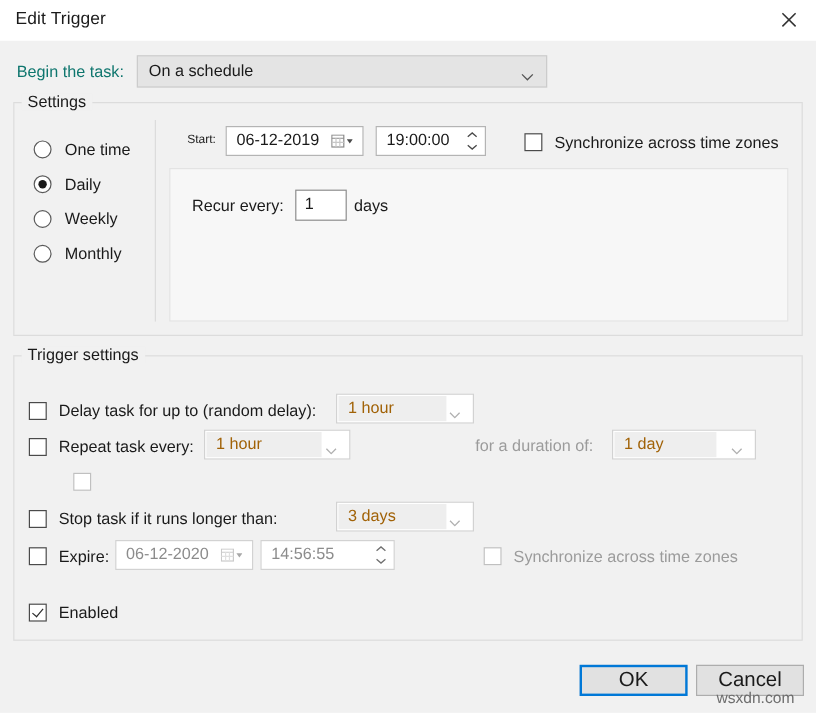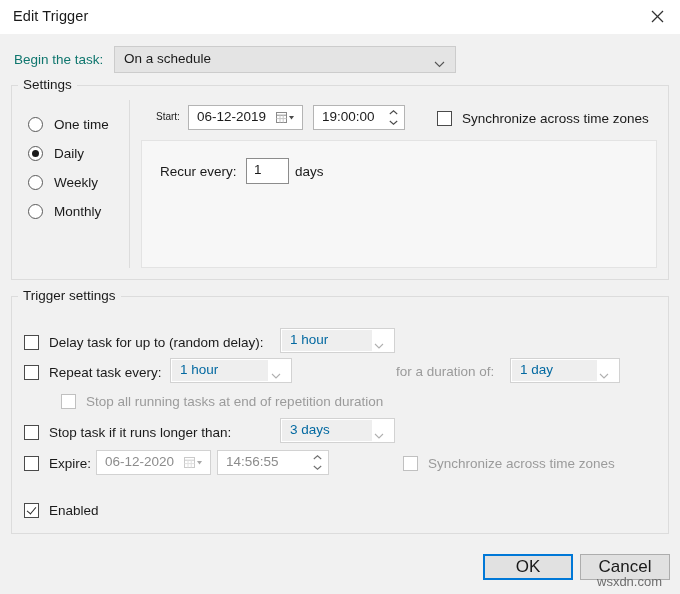--- a/index.html
+++ b/index.html
@@ -274,35 +274,35 @@
     position: absolute;
     background: #ffffff;
     border: 1px solid #d2d2d2;
     box-sizing: border-box;
     height: 25px;
   }
   .combo-dis .txt {
     position: absolute;
     left: 9px; top: 3px;
     font-size: 13.5px;
-    color: #0369a1;
+    color: #a16207;
   }
   .combo-dis .inner-fill {
     position: absolute;
     left: 1px; top: 1px; bottom: 1px;
     background: #eeeeee;
   }
   .combo-dis .chev {
     position: absolute;
     right: 10px; top: 8px;
   }
 
   #combo-delay  { left: 280px; top: 328px; width: 115px; }
   #combo-repeat { left: 170px; top: 358px; width: 122px; }
-  #combo-duration { left: 510px; top: 358px; width: 110px; }
+  #combo-duration { left: 510px; top: 358px; width: 120px; }
   #combo-stoplong { left: 280px; top: 418px; width: 115px; padding-left: 10px; }
 
   .duration-label {
     position: absolute;
     left: 396px; top: 364px;
     font-size: 13.5px;
     color: #9b9b9b;
   }
 
   #expire-date { left: 96px; top: 450px; width: 115px; border-color:#d2d2d2; }
@@ -467,21 +467,20 @@
   <span class="txt">1 day</span>
   <span class="chev">
     <svg width="10" height="6" viewBox="0 0 10 6">
         <polyline points="1,1 5,5 9,1" fill="none" stroke="#b0b0b0" stroke-width="1.1"></polyline>
       </svg>
   </span>
 </div>
 
 <div class="cbrow" id="cb-stopall">
   <span class="cb disabled"></span>
-  <span class="cb-label disabled">Stop all running tasks at end of repetition duration</span>
 </div>
 
 <div class="cbrow" id="cb-stoplong">
   <span class="cb"></span>
   <span class="cb-label">Stop task if it runs longer than:</span>
 </div>
 <div class="combo-dis" id="combo-stoplong">
   <span class="inner-fill" style="width:90px"></span>
   <span class="txt">3 days</span>
   <span class="chev">

